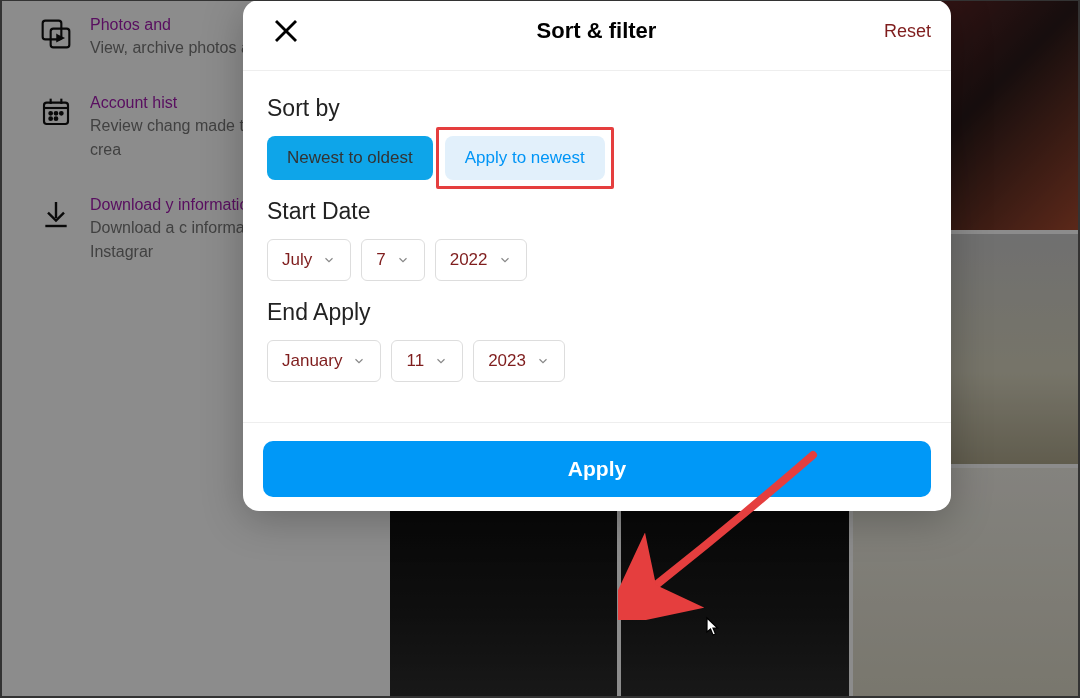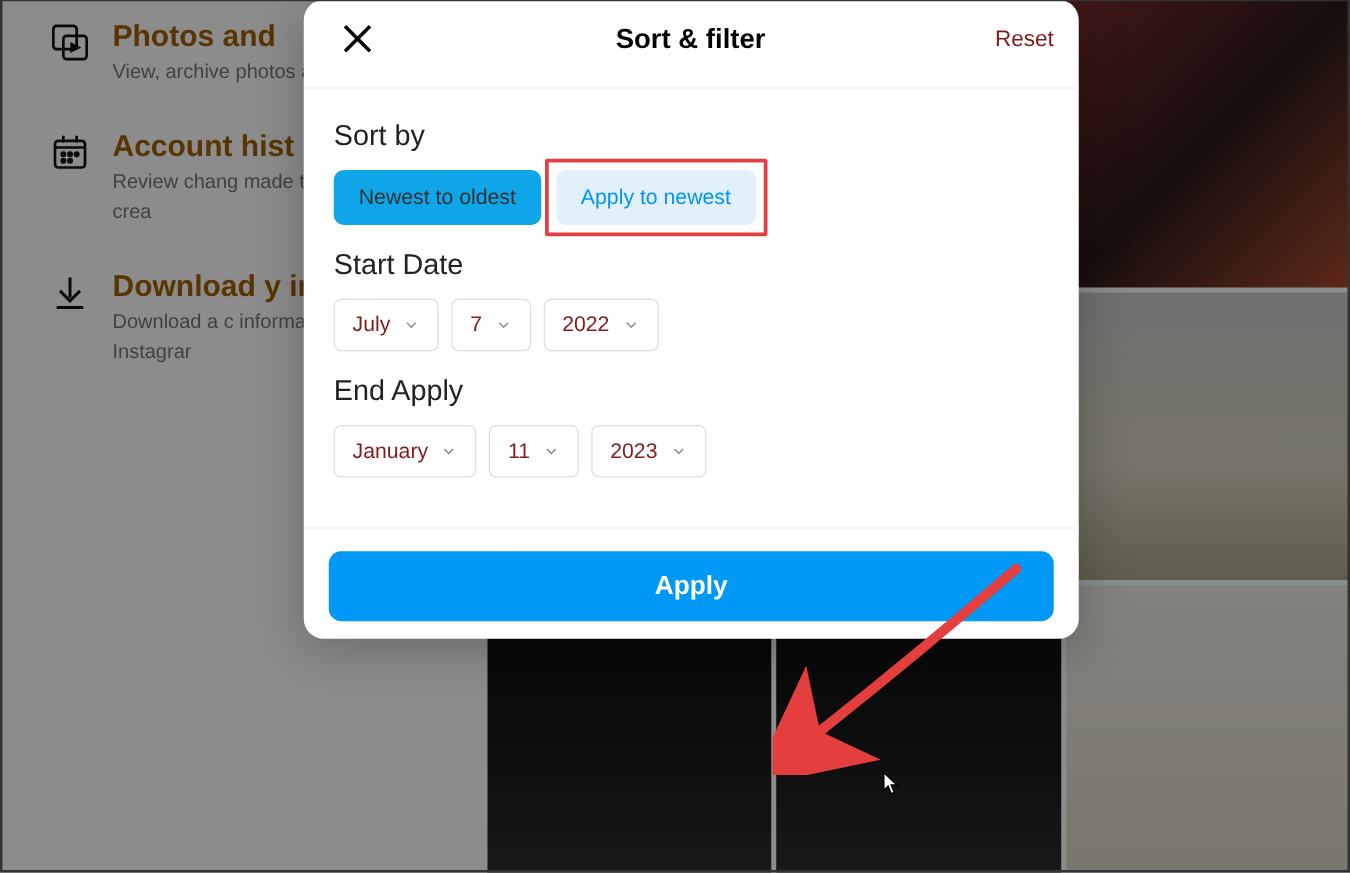--- a/index.html
+++ b/index.html
@@ -32,23 +32,23 @@
   width: 32px;
   height: 32px;
   flex-shrink: 0;
   margin-top: 2px;
   display: flex;
   align-items: center;
   justify-content: center;
   color: #111;
 }
 .bg-item h3 {
-  font-size: 24px;
-  font-weight: 700;
-  color: #a16207;
+  font-size: 16px;
+  font-weight: 400;
+  color: #a21caf;
 }
 .bg-item p {
   font-size: 16px;
   color: #777;
   margin-top: 2px;
   line-height: 1.5;
 }
 .bg-right {
   flex: 1;
   display: grid;
@@ -82,21 +82,21 @@
   border: 2px solid #333;
   border-top-width: 1px;
   pointer-events: none;
 }
 
 
 .modal {
   position: absolute;
   left: 243px;
   top: 0;
-  width: 620px;
+  width: 708px;
   background: #fff;
   border-radius: 16px;
   padding-bottom: 12px;
   box-shadow: 0 8px 40px rgba(0,0,0,0.25);
 }
 .modal-header {
   display: flex;
   align-items: center;
   padding: 8px 20px 16px;
   border-bottom: 1px solid #eee;

